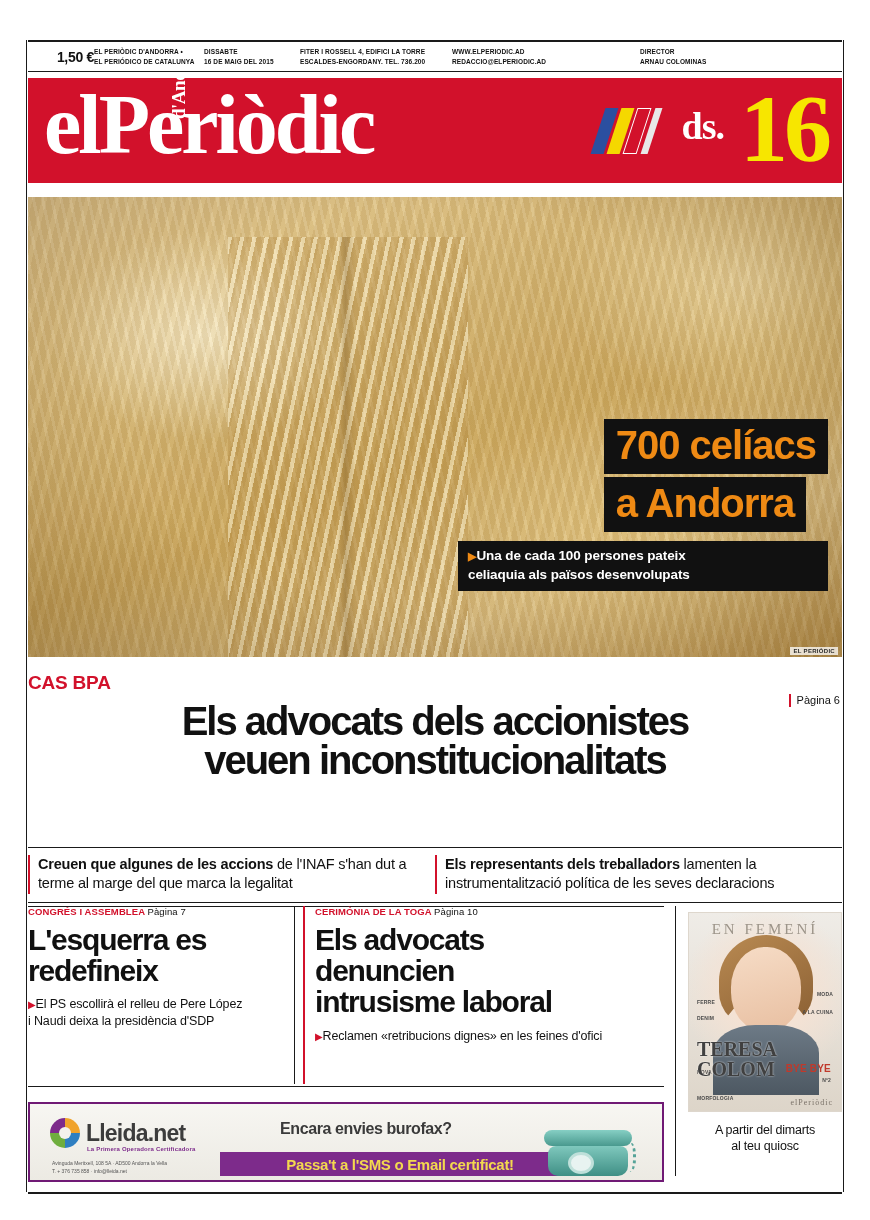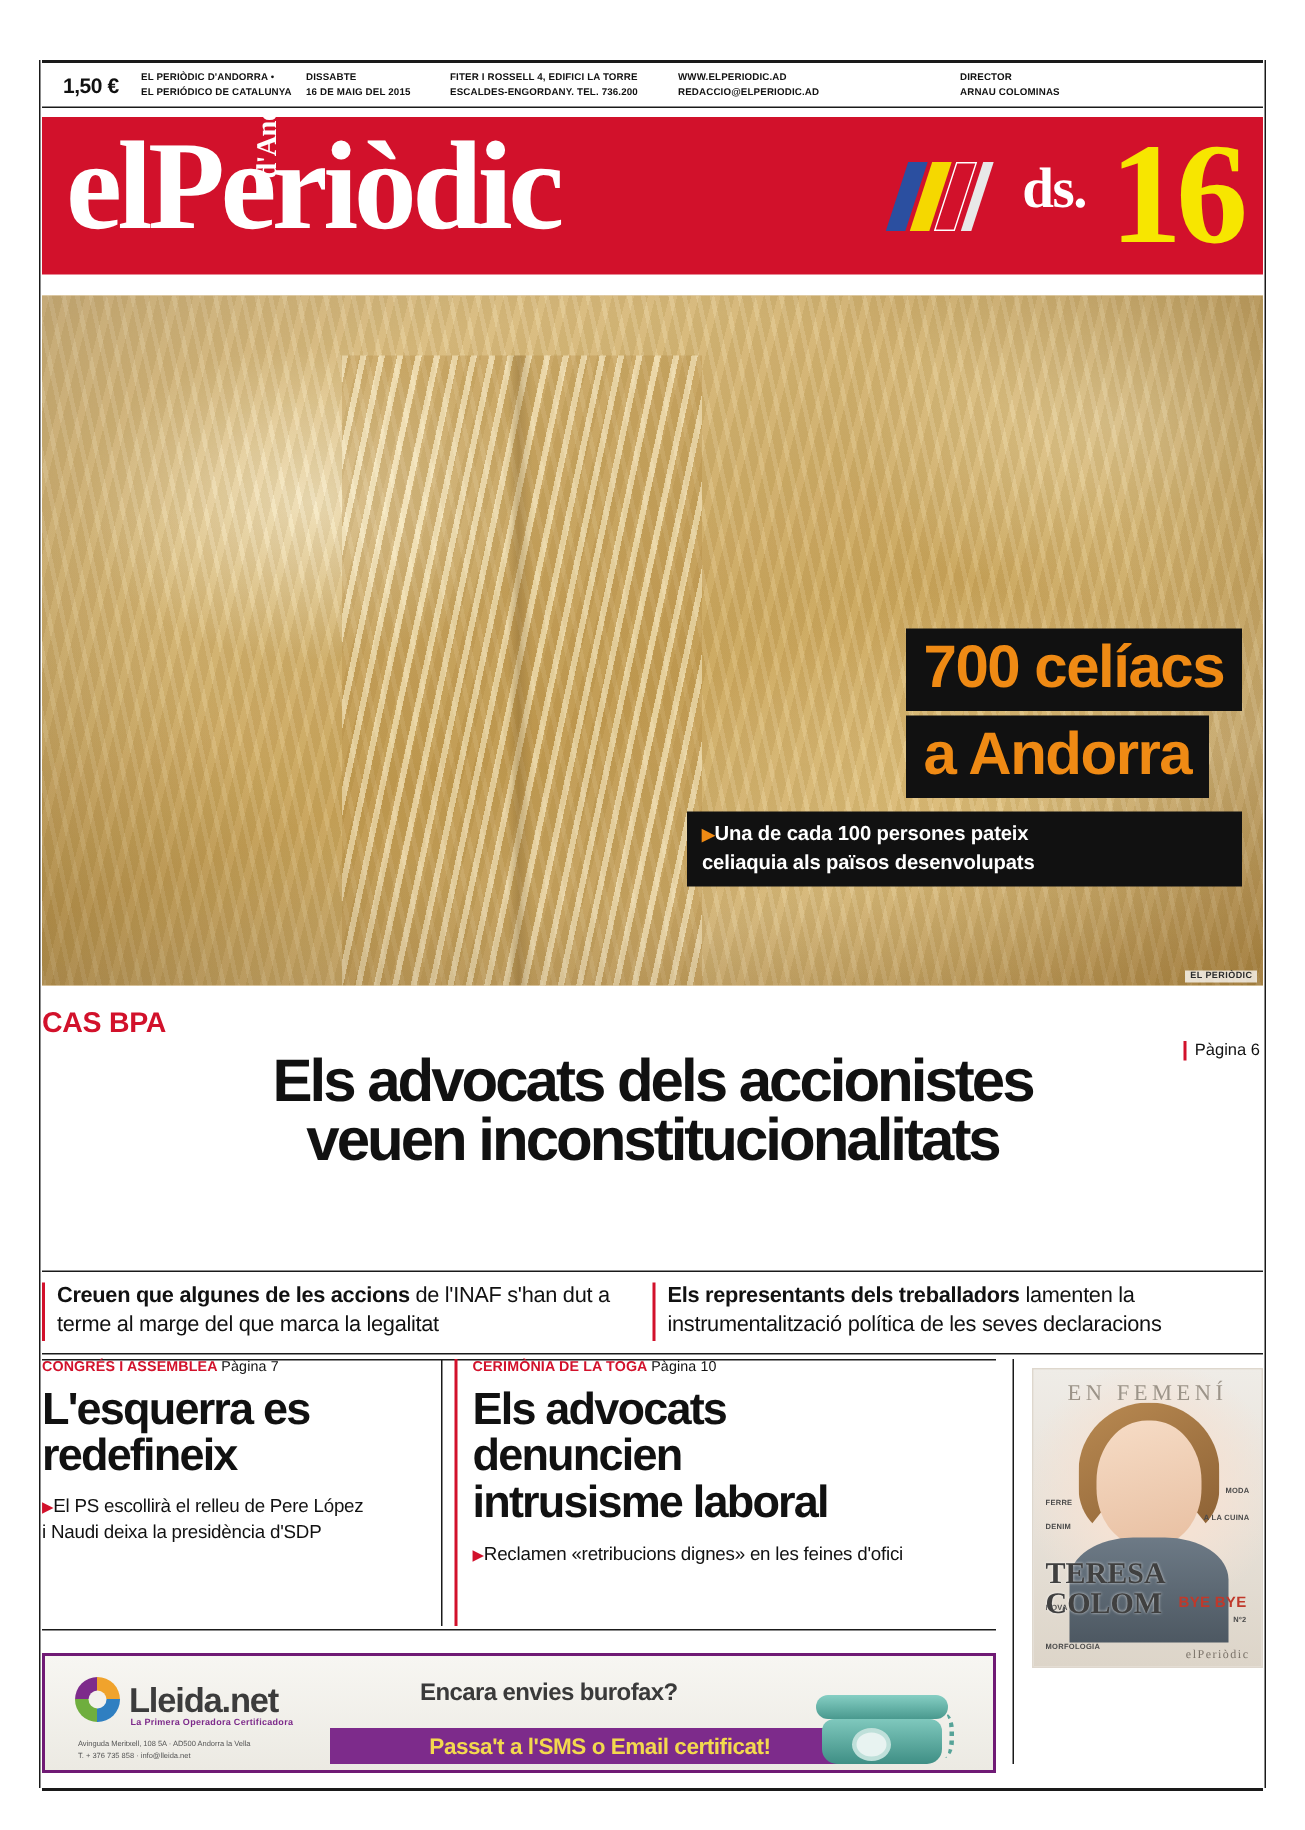--- a/index.html
+++ b/index.html
@@ -25,21 +25,21 @@
     border-bottom: 1px solid #1a1a1a;
     display: flex;
     align-items: center;
     padding: 0 8px;
   }
   .price {
     font-size: 14px;
     font-weight: bold;
     letter-spacing: -0.3px;
     width: 58px;
-    text-align: left;
+    text-align: right;
     padding-left: 6px;
   }
   .topcol {
     font-size: 6.5px;
     font-weight: bold;
     line-height: 1.5;
     letter-spacing: 0.1px;
     text-transform: uppercase;
     white-space: nowrap;
   }
@@ -659,20 +659,24 @@
     <div class="tag-s t6">MORFOLOGIA</div>
     <div class="tag-s t7">BYE BYE</div>
     <div class="tag-s t8">nº2</div>
     <div class="nametag">
       <div>TERESA</div>
       <div>COLOM</div>
     </div>
     <div class="logo-bot">elPeriòdic</div>
   </div>
 
+  <div class="magcaption">
+    <div>A partir del dimarts</div>
+    <div>al teu quiosc</div>
+  </div>
 
   <div class="ad">
     <div class="adbg"></div>
     <div class="pin"></div>
     <div class="brand">Lleida.net</div>
     <div class="brandsub">La Primera Operadora Certificadora</div>
     <div class="brandaddr">
       <div>Avinguda Meritxell, 108 5A · AD500 Andorra la Vella</div>
       <div>T. + 376 735 858 · info@lleida.net</div>
     </div>

